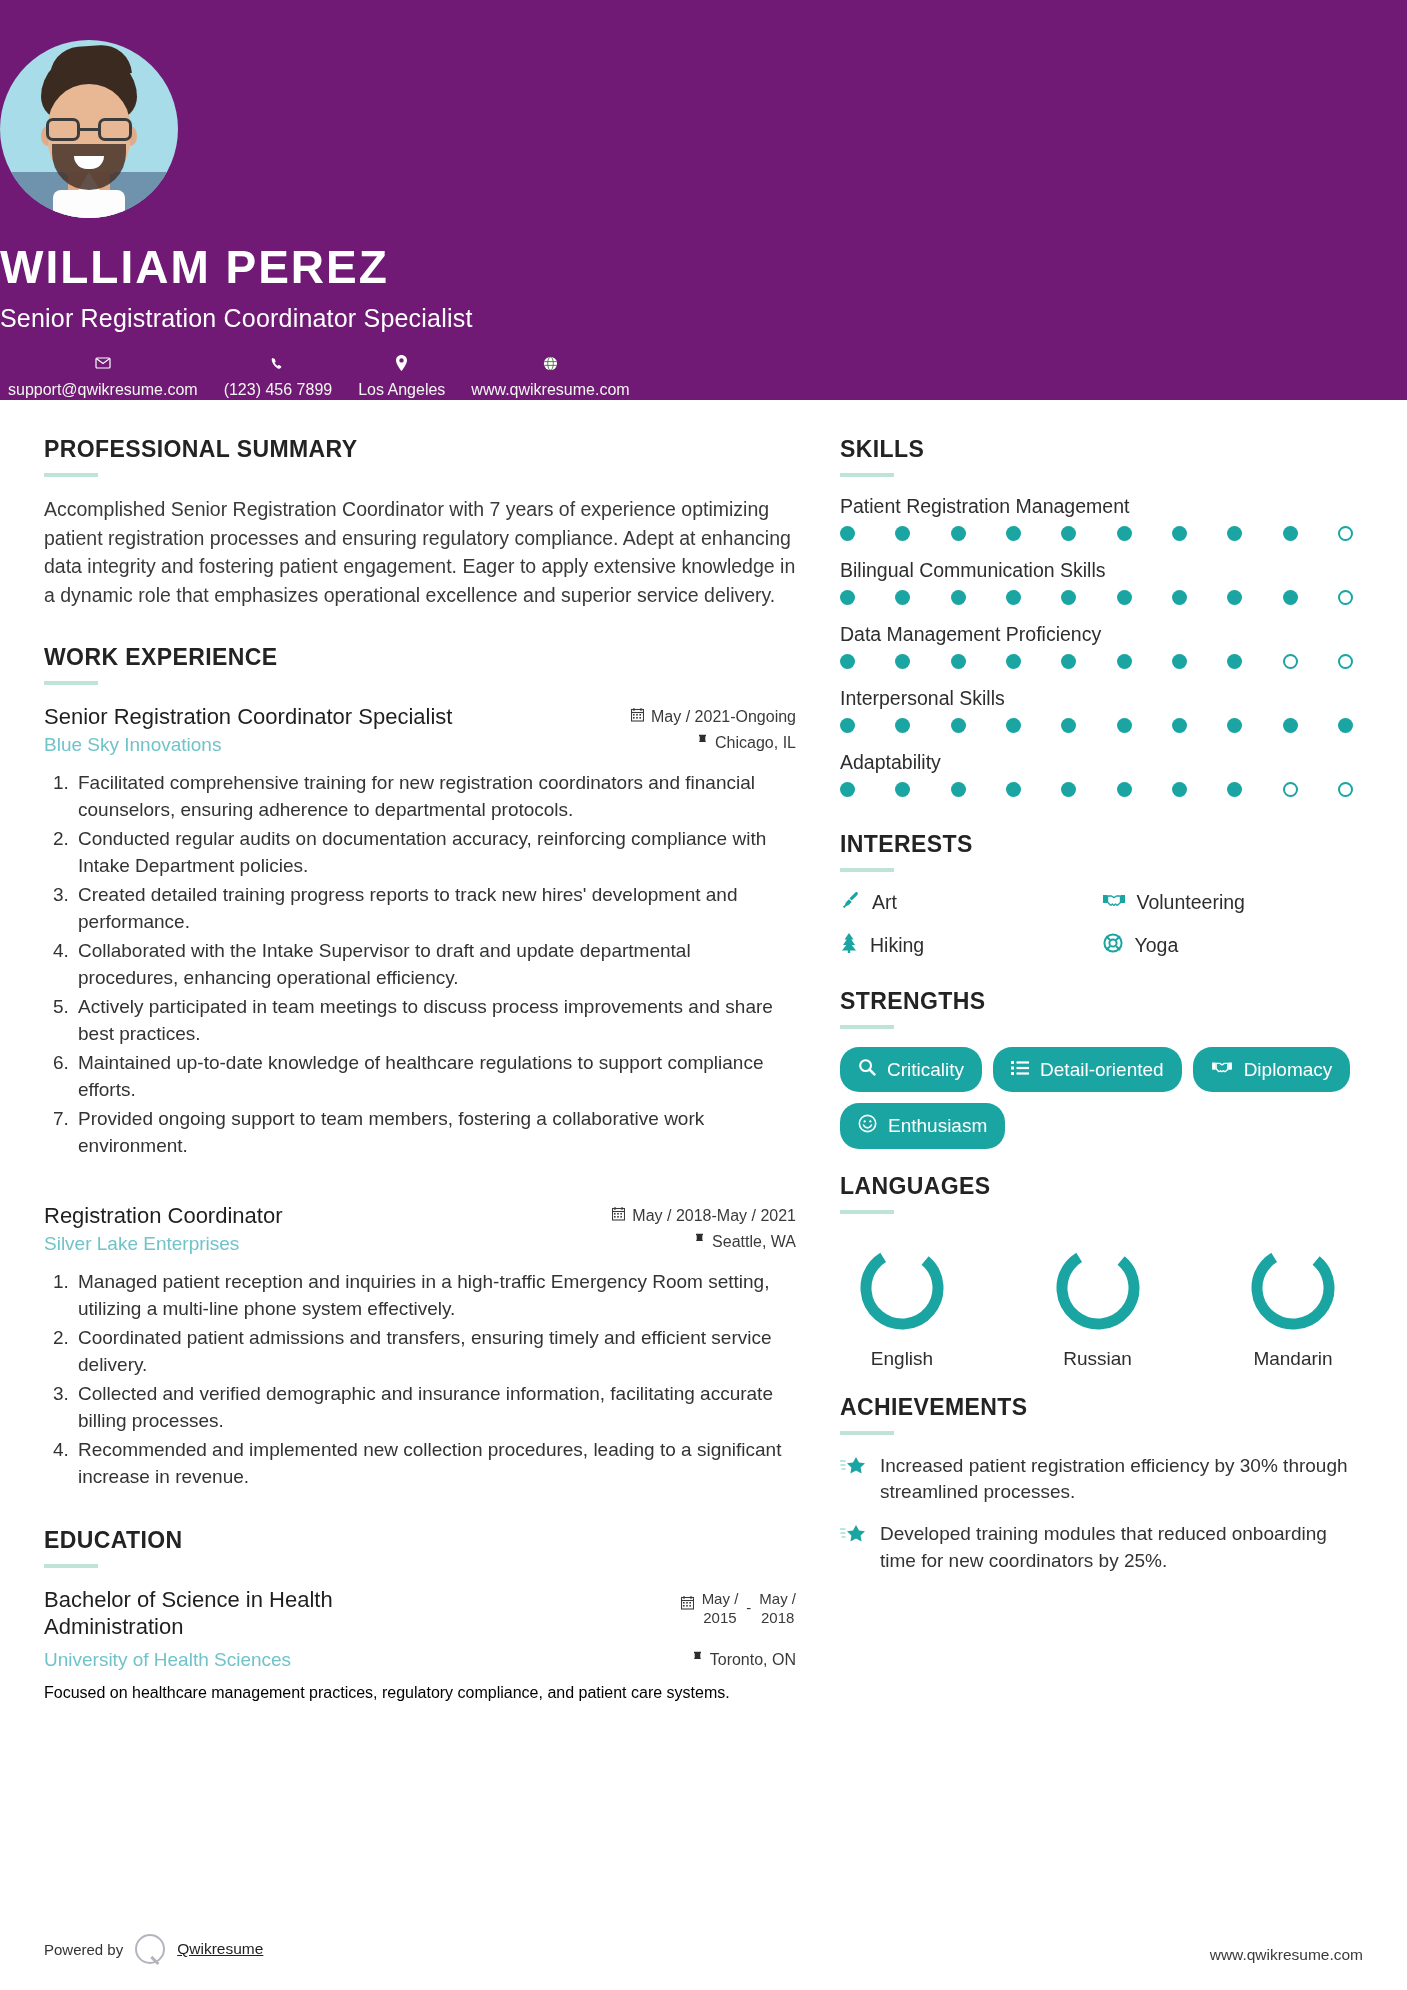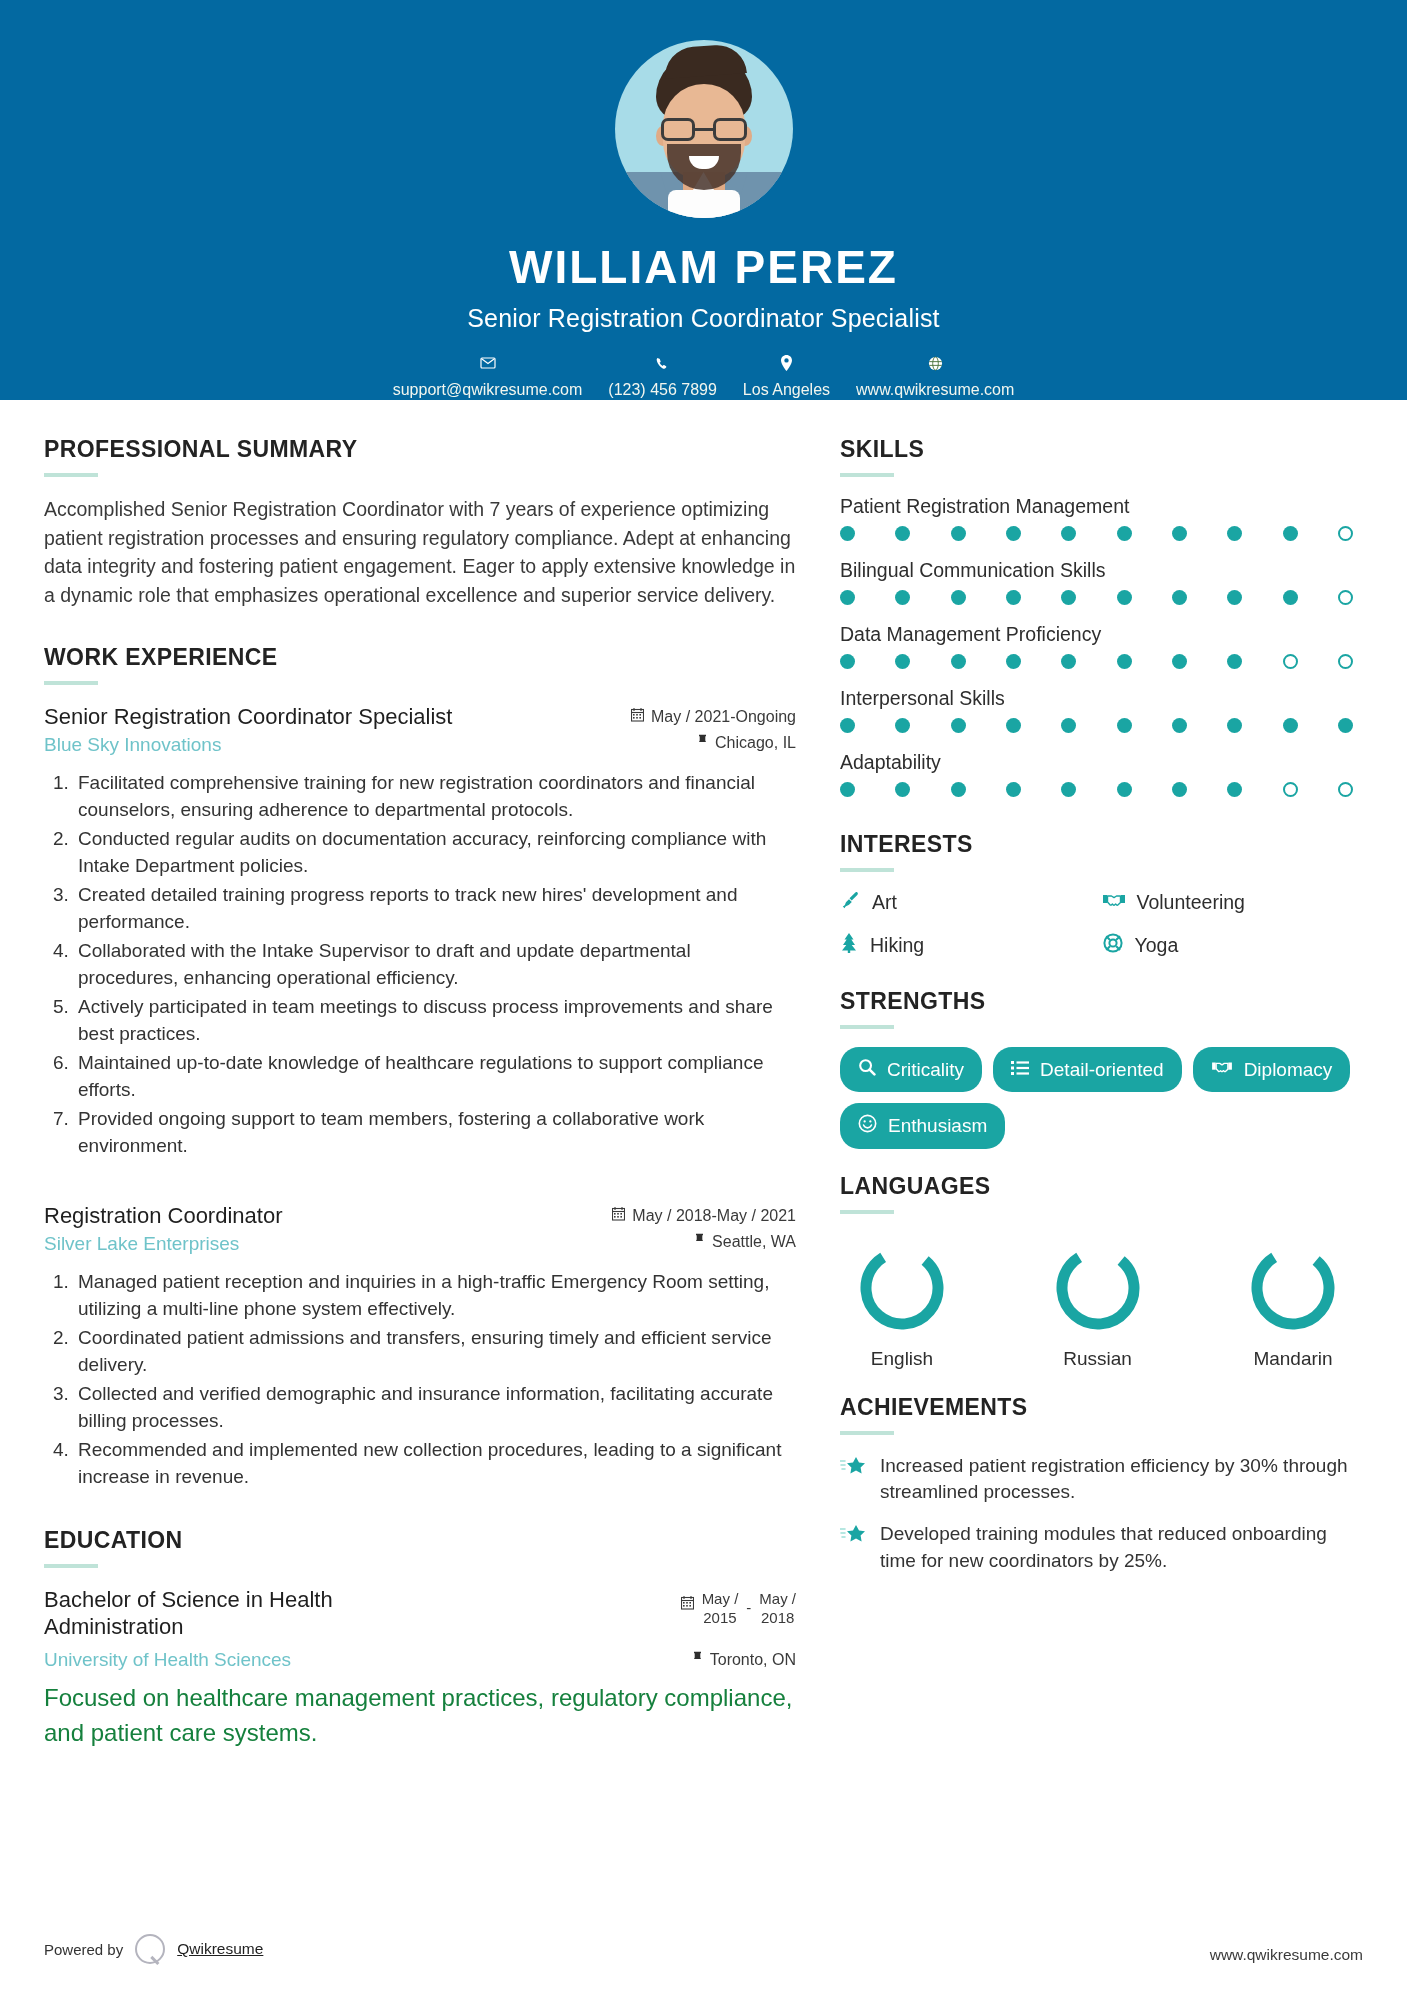--- a/index.html
+++ b/index.html
@@ -8,26 +8,25 @@
     height: 1990px;
     background: #ffffff;
     font-family: "Liberation Sans", sans-serif;
     color: #2b2b2b;
     -webkit-font-smoothing: antialiased;
   }
   .page { position: relative; width: 1407px; height: 1990px; background:#fff; overflow:hidden; }
 
   
   .header {
-    background: #0369a1;
+    background: #701a75;
     height: 400px;
     width: 100%;
     display: flex;
     flex-direction: column;
-    align-items: center;
     padding-top: 40px;
   }
   .avatar {
     width: 178px; height: 178px;
     border-radius: 50%;
     background: #A8DCE8;
     overflow: hidden;
     position: relative;
     flex: none;
   }
@@ -142,21 +141,21 @@
     padding-left: 30px;
     font-size: 19px;
     line-height: 1.42;
     color: #333;
   }
   ol.bullets li { margin-bottom: 2px; padding-left: 4px; }
 
   .edu-block { margin-top: 4px; }
   .edu-degree { font-size: 22px; color:#1f1f1f; line-height:1.25; max-width: 400px; }
   .edu-school { font-size: 19px; color:#6fc3c9; margin-top: 6px; }
-  .edu-desc { font-size: 24px; line-height:1.45; color:#15803d; margin-top: 10px; }
+  .edu-desc { font-size: 16px; line-height:1.45; color:#000000; margin-top: 10px; }
   .edu-head { display:flex; justify-content: space-between; align-items:flex-start; }
   .edu-dates { display:flex; align-items:flex-start; gap:8px; font-size: 15px; color:#3a3a3a; padding-top:4px;}
   .edu-dates .d { text-align:center; line-height:1.25; }
   .edu-dates .dash { padding-top: 9px; }
 
   
   .skill { margin-bottom: 18px; }
   .skill-name { font-size: 19.5px; color:#2e2e2e; margin-bottom: 8px; }
   .dots { display:flex; justify-content: space-between; width: 100%; padding-right: 2px; }
   .dot { width: 15px; height: 15px; border-radius:50%; background: #1AA5A3; }

